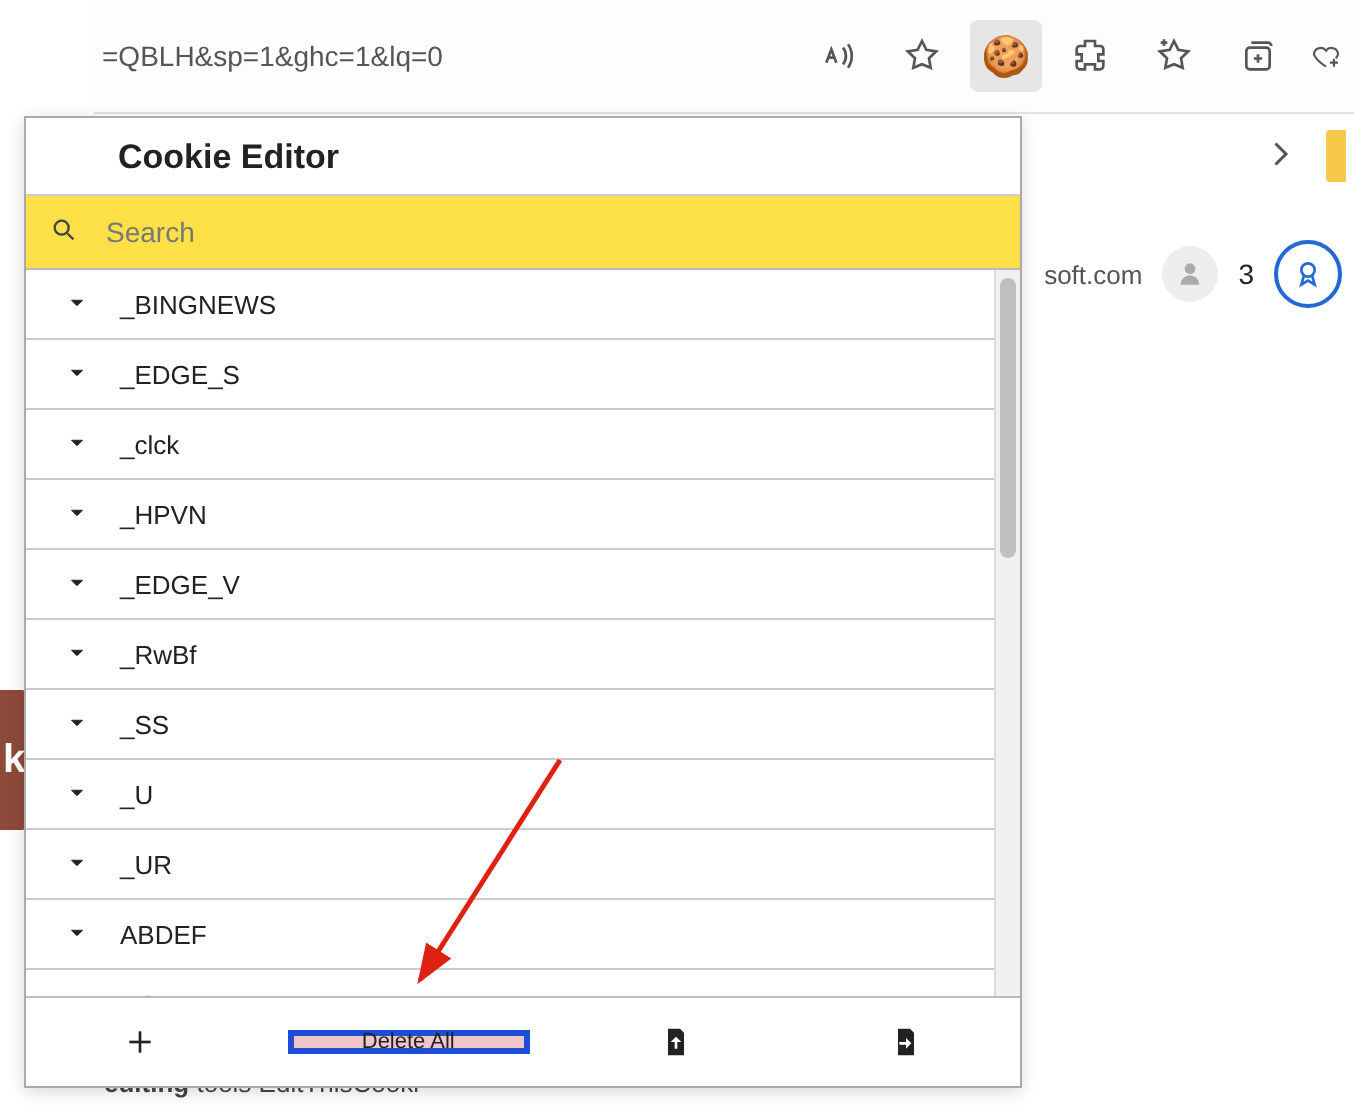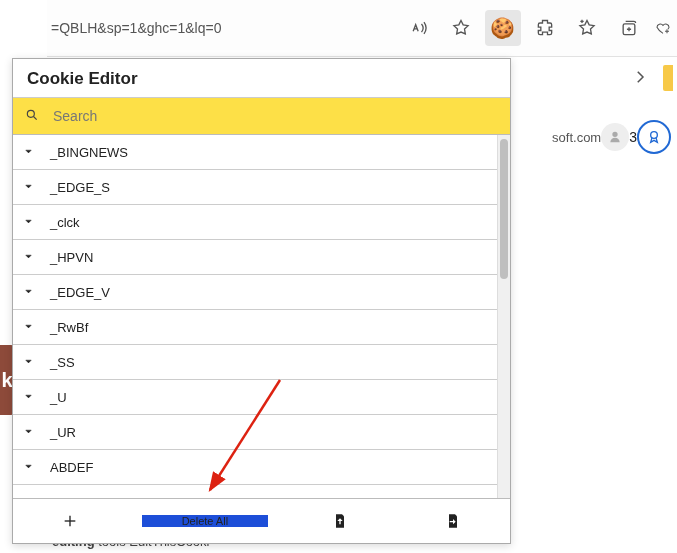--- a/index.html
+++ b/index.html
@@ -13,57 +13,57 @@
   .tb-btn.active{background:#e6e6e6;}
   .tb-btn svg{width:20px;height:20px;stroke:#555;fill:none;stroke-width:1.6;}
   .cookie-ext{font-size:20px;}
 
   
   .sub-bar{position:absolute;right:4px;top:60px;height:36px;display:flex;align-items:center;gap:14px;}
   .sub-bar svg{width:18px;height:18px;stroke:#555;fill:none;stroke-width:2;}
   .yellow-frag{width:10px;height:26px;background:linear-gradient(#f7c948,#f7c948);border-radius:2px 0 0 2px;}
 
   
-  .page-remnant{position:absolute;right:6px;top:120px;display:flex;align-items:center;gap:0;font-size:13px;color:#555;}
+  .page-remnant{position:absolute;right:6px;top:120px;display:flex;align-items:center;gap:10px;font-size:13px;color:#555;}
   .avatar{width:28px;height:28px;border-radius:50%;background:#eee;display:flex;align-items:center;justify-content:center;}
   .avatar svg{width:16px;height:16px;fill:#aaa;}
   .reward-num{font-size:14px;color:#222;}
   .reward-ic{width:30px;height:30px;border:2px solid #2169d4;border-radius:50%;display:flex;align-items:center;justify-content:center;}
   .reward-ic svg{width:16px;height:16px;stroke:#2169d4;fill:none;stroke-width:2;}
 
   .side-tab{position:absolute;left:0;top:345px;width:14px;height:70px;background:#8d4a3a;color:#fff;font-weight:700;font-size:20px;display:flex;align-items:center;justify-content:center;border-radius:0 3px 3px 0;}
 
   .bottom-frag{position:absolute;left:52px;bottom:4px;font-size:13px;color:#444;}
   .bottom-frag b{font-weight:700;}
 
   
   .popup{position:absolute;left:12px;top:58px;width:497px;height:484px;background:#fff;border:1px solid #aaa;display:flex;flex-direction:column;box-shadow:0 2px 8px rgba(0,0,0,.15);}
-  .popup-header{display:flex;align-items:center;justify-content:space-between;padding:10px 14px 8px 14px;}
+  .popup-header{display:flex;align-items:center;justify-content:space-between;padding:10px 14px 8px 14px;margin-left:32px;}
   .popup-title{font-size:17px;font-weight:700;color:#222;}
   .adv-wrap{display:flex;align-items:center;gap:8px;font-size:13px;color:#333;}
   .adv-chk{width:14px;height:14px;border:1.5px solid #666;border-radius:2px;}
 
   .search-row{display:flex;align-items:center;border-top:1px solid #ccc;border-bottom:1px solid #bbb;background:#fde047;padding:0 12px;height:36px;gap:12px;}
   .search-row svg{width:14px;height:14px;stroke:#444;fill:none;stroke-width:2;}
   .search-row input{flex:1;border:none;outline:none;background:transparent;font-size:14px;color:#444;}
   .search-row input::placeholder{color:#777;}
 
   .list-wrap{flex:1;position:relative;overflow:hidden;}
   .list-scroll{position:absolute;inset:0;overflow:hidden;}
-  .cookie-row{display:flex;align-items:center;height:34px;border-bottom:1px solid #ccc;padding:0 10px;gap:16px;font-size:13px;color:#222;}
+  .cookie-row{display:flex;align-items:center;height:34px;border-bottom:1px solid #ccc;padding:0 20px;gap:16px;font-size:13px;color:#222;}
   .cookie-row svg{width:11px;height:11px;stroke:#222;fill:#222;}
 
   
   .fake-sb{position:absolute;right:0;top:0;width:12px;height:100%;background:#f0f0f0;border-left:1px solid #ddd;}
   .fake-thumb{position:absolute;right:2px;top:4px;width:8px;height:140px;background:#bfbfbf;border-radius:4px;}
 
   
   .action-bar{height:44px;border-top:1px solid #bbb;display:flex;}
   .act{flex:1;display:flex;flex-direction:column;align-items:center;justify-content:center;gap:0px;font-size:11px;color:#222;}
-  .act.sel{background:#efc7cb;border:6px solid #1d4ed8;margin:16px;}
+  .act.sel{background:#efc7cb;border:3px solid #1d4ed8;margin:16px;}
   .act svg{width:16px;height:16px;fill:#222;}
 
   
   .arrow-svg{position:absolute;left:190px;top:370px;pointer-events:none;}
 </style>
 </head>
 <body>
 <div class="stage">
 
 <div class="browser-bar">

